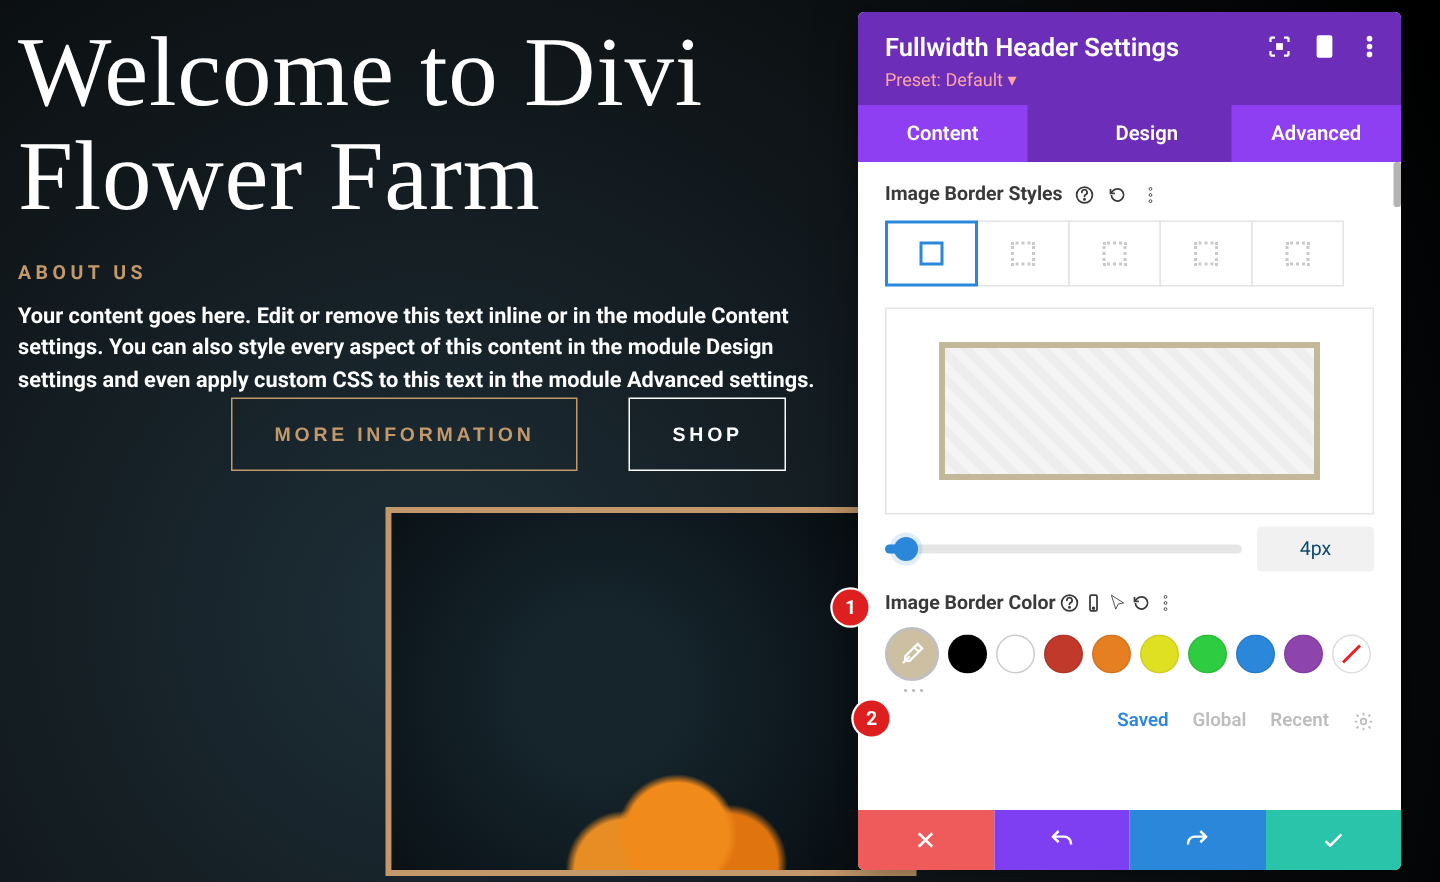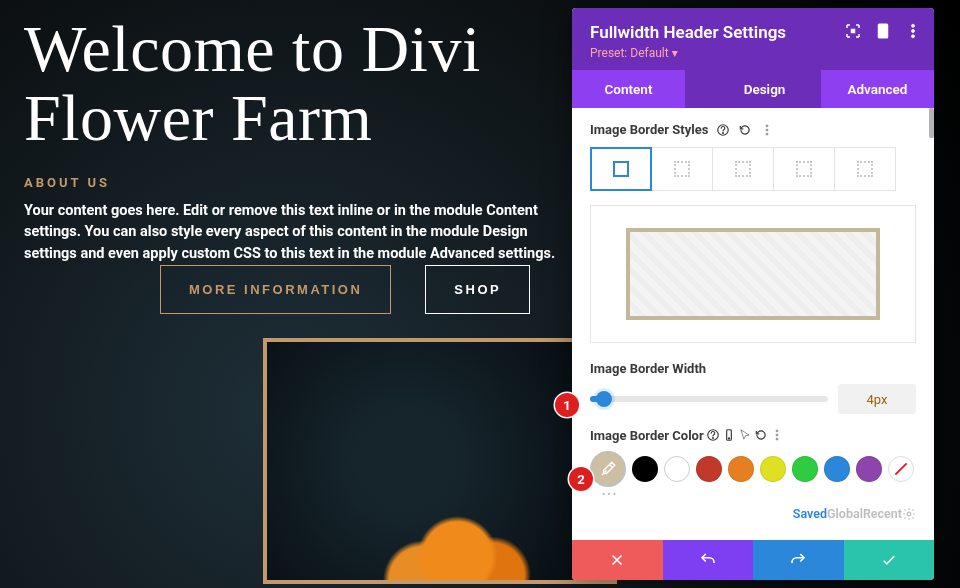--- a/index.html
+++ b/index.html
@@ -5,21 +5,21 @@
   * { box-sizing: border-box; margin: 0; padding: 0; }
   body {
     width: 960px; height: 588px;
     font-family: -apple-system, BlinkMacSystemFont, "Segoe UI", Roboto, Helvetica, Arial, sans-serif;
     overflow: hidden; background: #111;
     position: relative;
   }
   .canvas {
     position: absolute; inset: 0;
     background: radial-gradient(circle at 30% 70%, #1e2f38 0%, #0e1316 55%, #000 100%);
-    padding: 14px 24px 0 24px;
+    padding: 14px 24px 0 12px;
   }
   .headline {
     font-family: "Times New Roman", Georgia, serif;
     font-weight: 300;
     font-size: 66px;
     line-height: 1.05;
     color: #ffffff;
     letter-spacing: 0.5px;
   }
   .subhead {
@@ -182,21 +182,21 @@
     background: #2b87da;
     border-radius: 50%;
     transform: translate(-50%, -50%);
     box-shadow: 0 0 0 3px rgba(43,135,218,.15);
   }
   .slider-value {
     width: 78px; height: 30px;
     background: #f1f1f1;
     border-radius: 3px;
     display: flex; align-items: center; justify-content: center;
-    font-size: 13px; color: #a16207;
+    font-size: 13px; color: #0c4a6e;
   }
 
   .color-sec-head { display: flex; align-items: flex-start; gap: 2px; margin-top: 14px; margin-bottom: 8px;}
   .color-sec-head .hicon2 { width:14px; height:14px; stroke:#3a3a3a; fill:none; cursor:pointer;}
   .swatch-row { display: flex; gap: 6px; align-items: center; }
   .swatch {
     width: 26px; height: 26px; border-radius: 50%;
     cursor: pointer;
     border: 1px solid rgba(0,0,0,.08);
   }
@@ -212,21 +212,21 @@
     position: relative;
     border: 1px solid #ddd;
   }
   .swatch.nocolor::after {
     content: ""; position: absolute; left: 4px; right: 4px; top: 50%;
     height: 2px; background: #ec1c24;
     transform: translateY(-50%) rotate(-45deg);
   }
   .swatch-sub { font-size:10px; color:#bcbcbc; margin-left:12px; margin-top:2px; letter-spacing:2px;}
   .palette-tabs {
-    display: flex; justify-content: flex-end;
+    display: flex; gap: 16px; justify-content: flex-end;
     font-size: 12.5px; font-weight: 600;
     margin-top: 6px; align-items: center;
   }
   .pt-saved  { color: #2b87da; cursor: pointer; }
   .pt-global { color: #bdbdbd; cursor: pointer; }
   .pt-recent { color: #bdbdbd; cursor: pointer; }
   .pt-gear   { width: 14px; height: 14px; stroke: #bdbdbd; fill: none; cursor: pointer; }
 
   .panel-footer {
     height: 40px;
@@ -337,21 +337,20 @@
         </div>
       <div class="bs-cell">
           <div class="bs-sq gen"></div>
         </div>
     </div>
 
     <div class="preview-box">
       <div class="preview-inner"></div>
     </div>
 
-    <div class="field-label">Image Border Width</div>
     <div class="slider-unit-row">
       <div class="slider-track">
         <div class="slider-fill"></div>
         <div class="slider-handle"></div>
       </div>
       <div class="slider-value">4px</div>
     </div>
 
     <div class="color-sec-head">
       <span style="font-size:13px;font-weight:700;color:#3a3a3a">Image Border Color</span>

